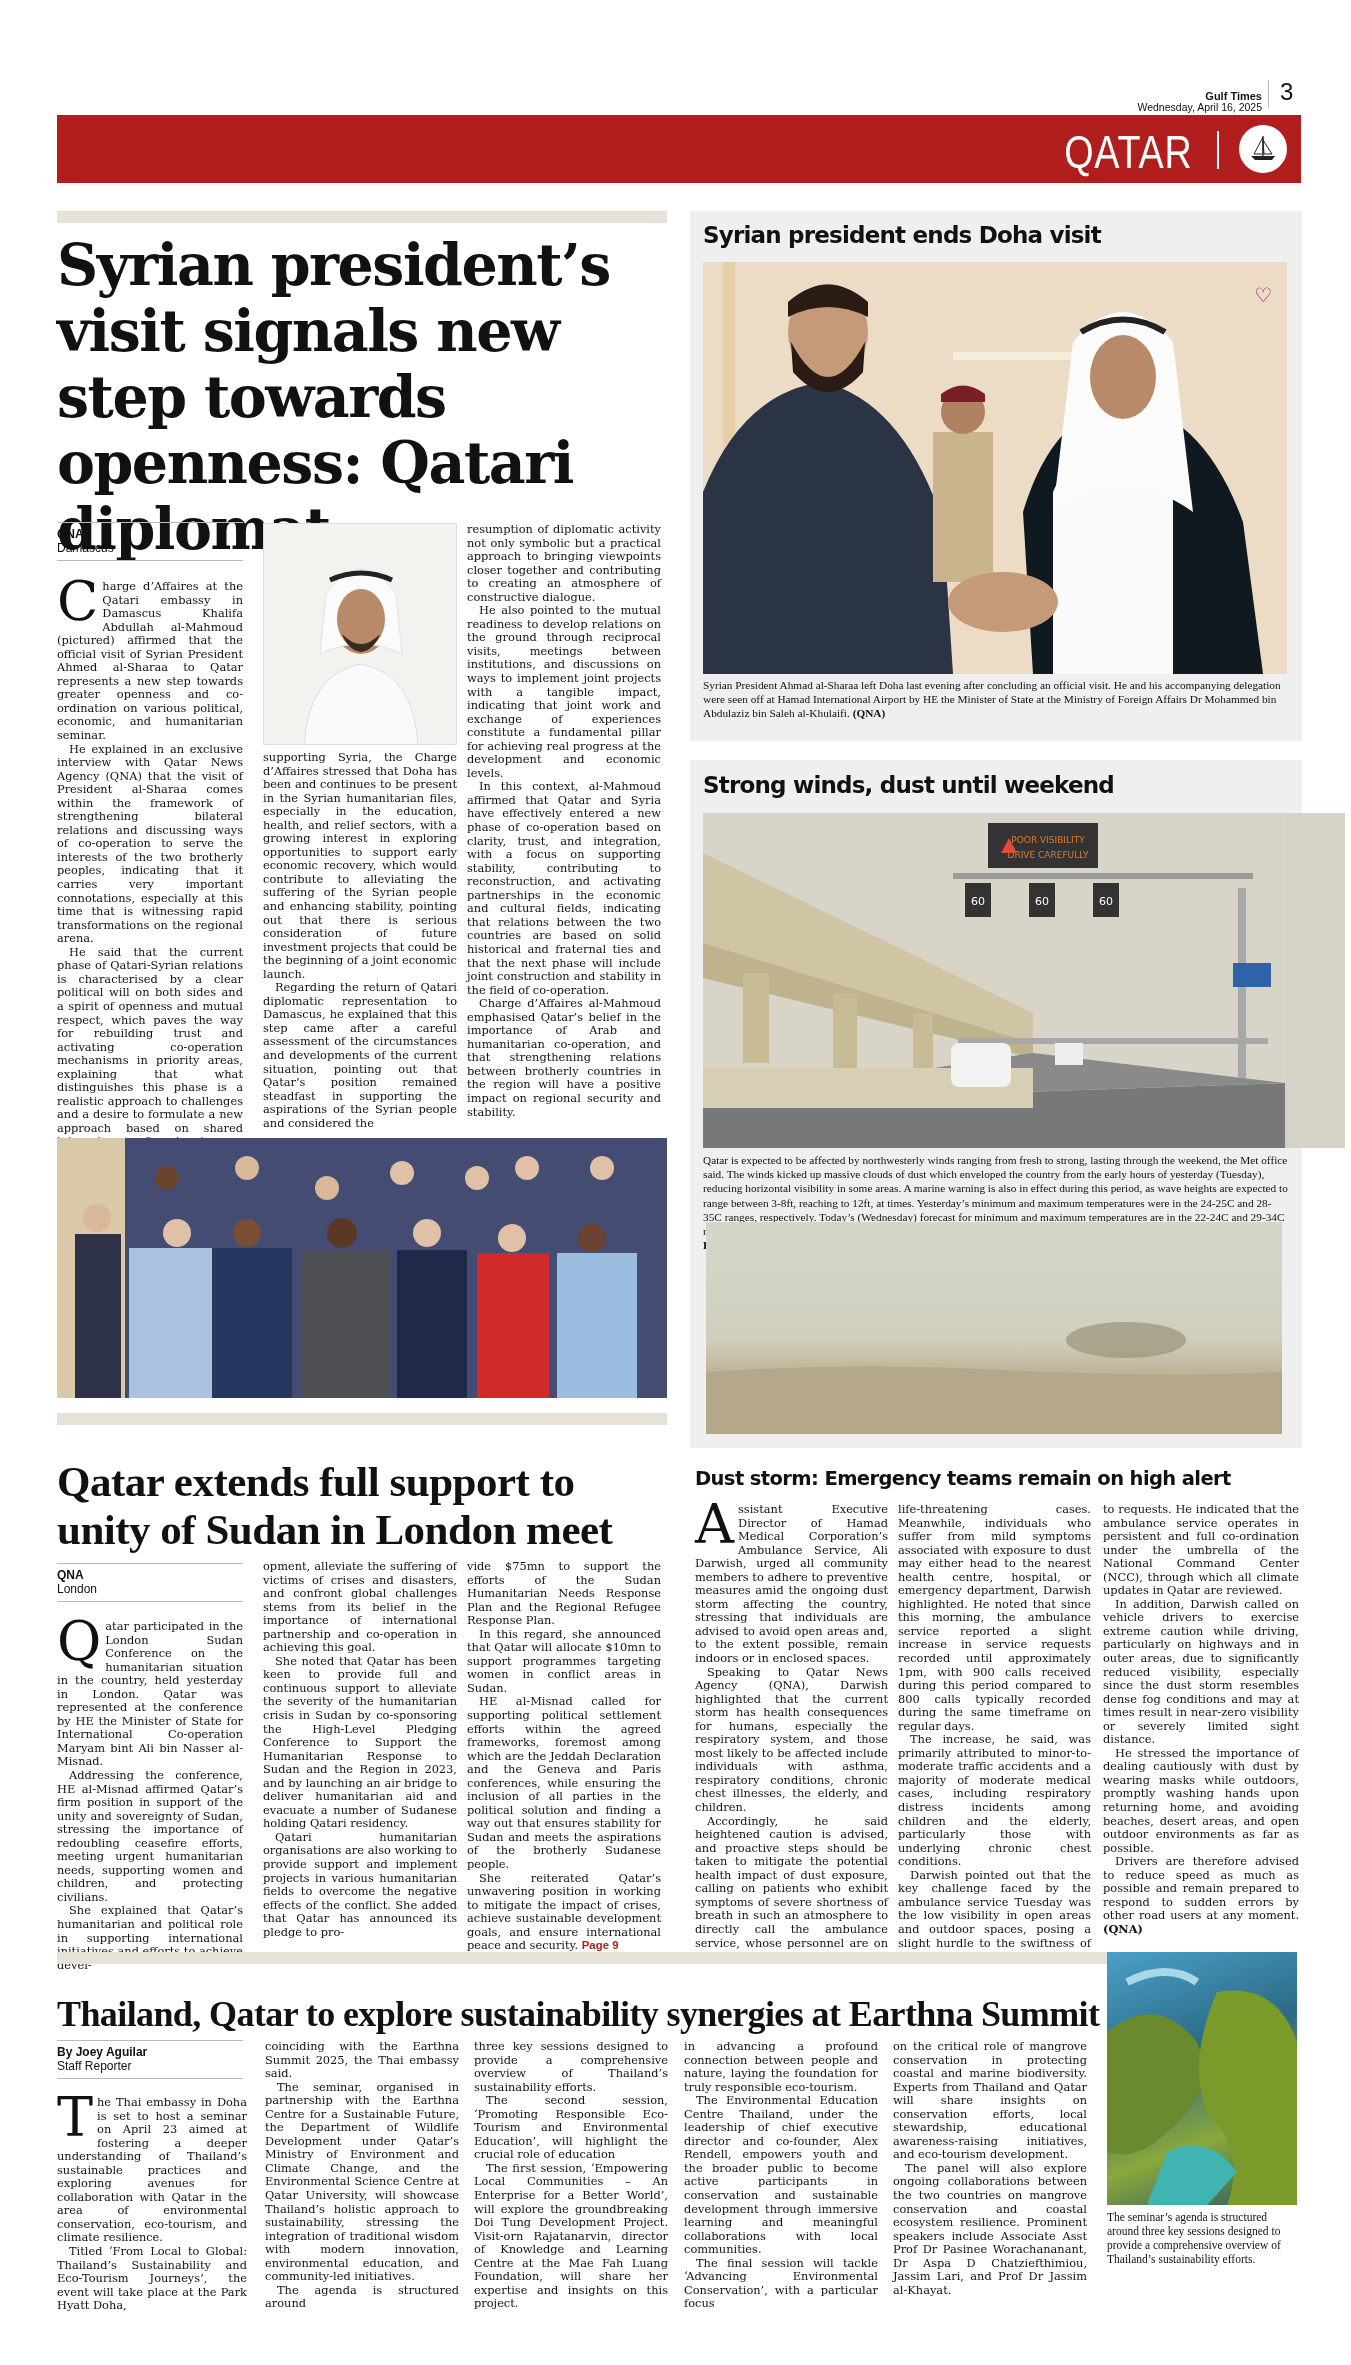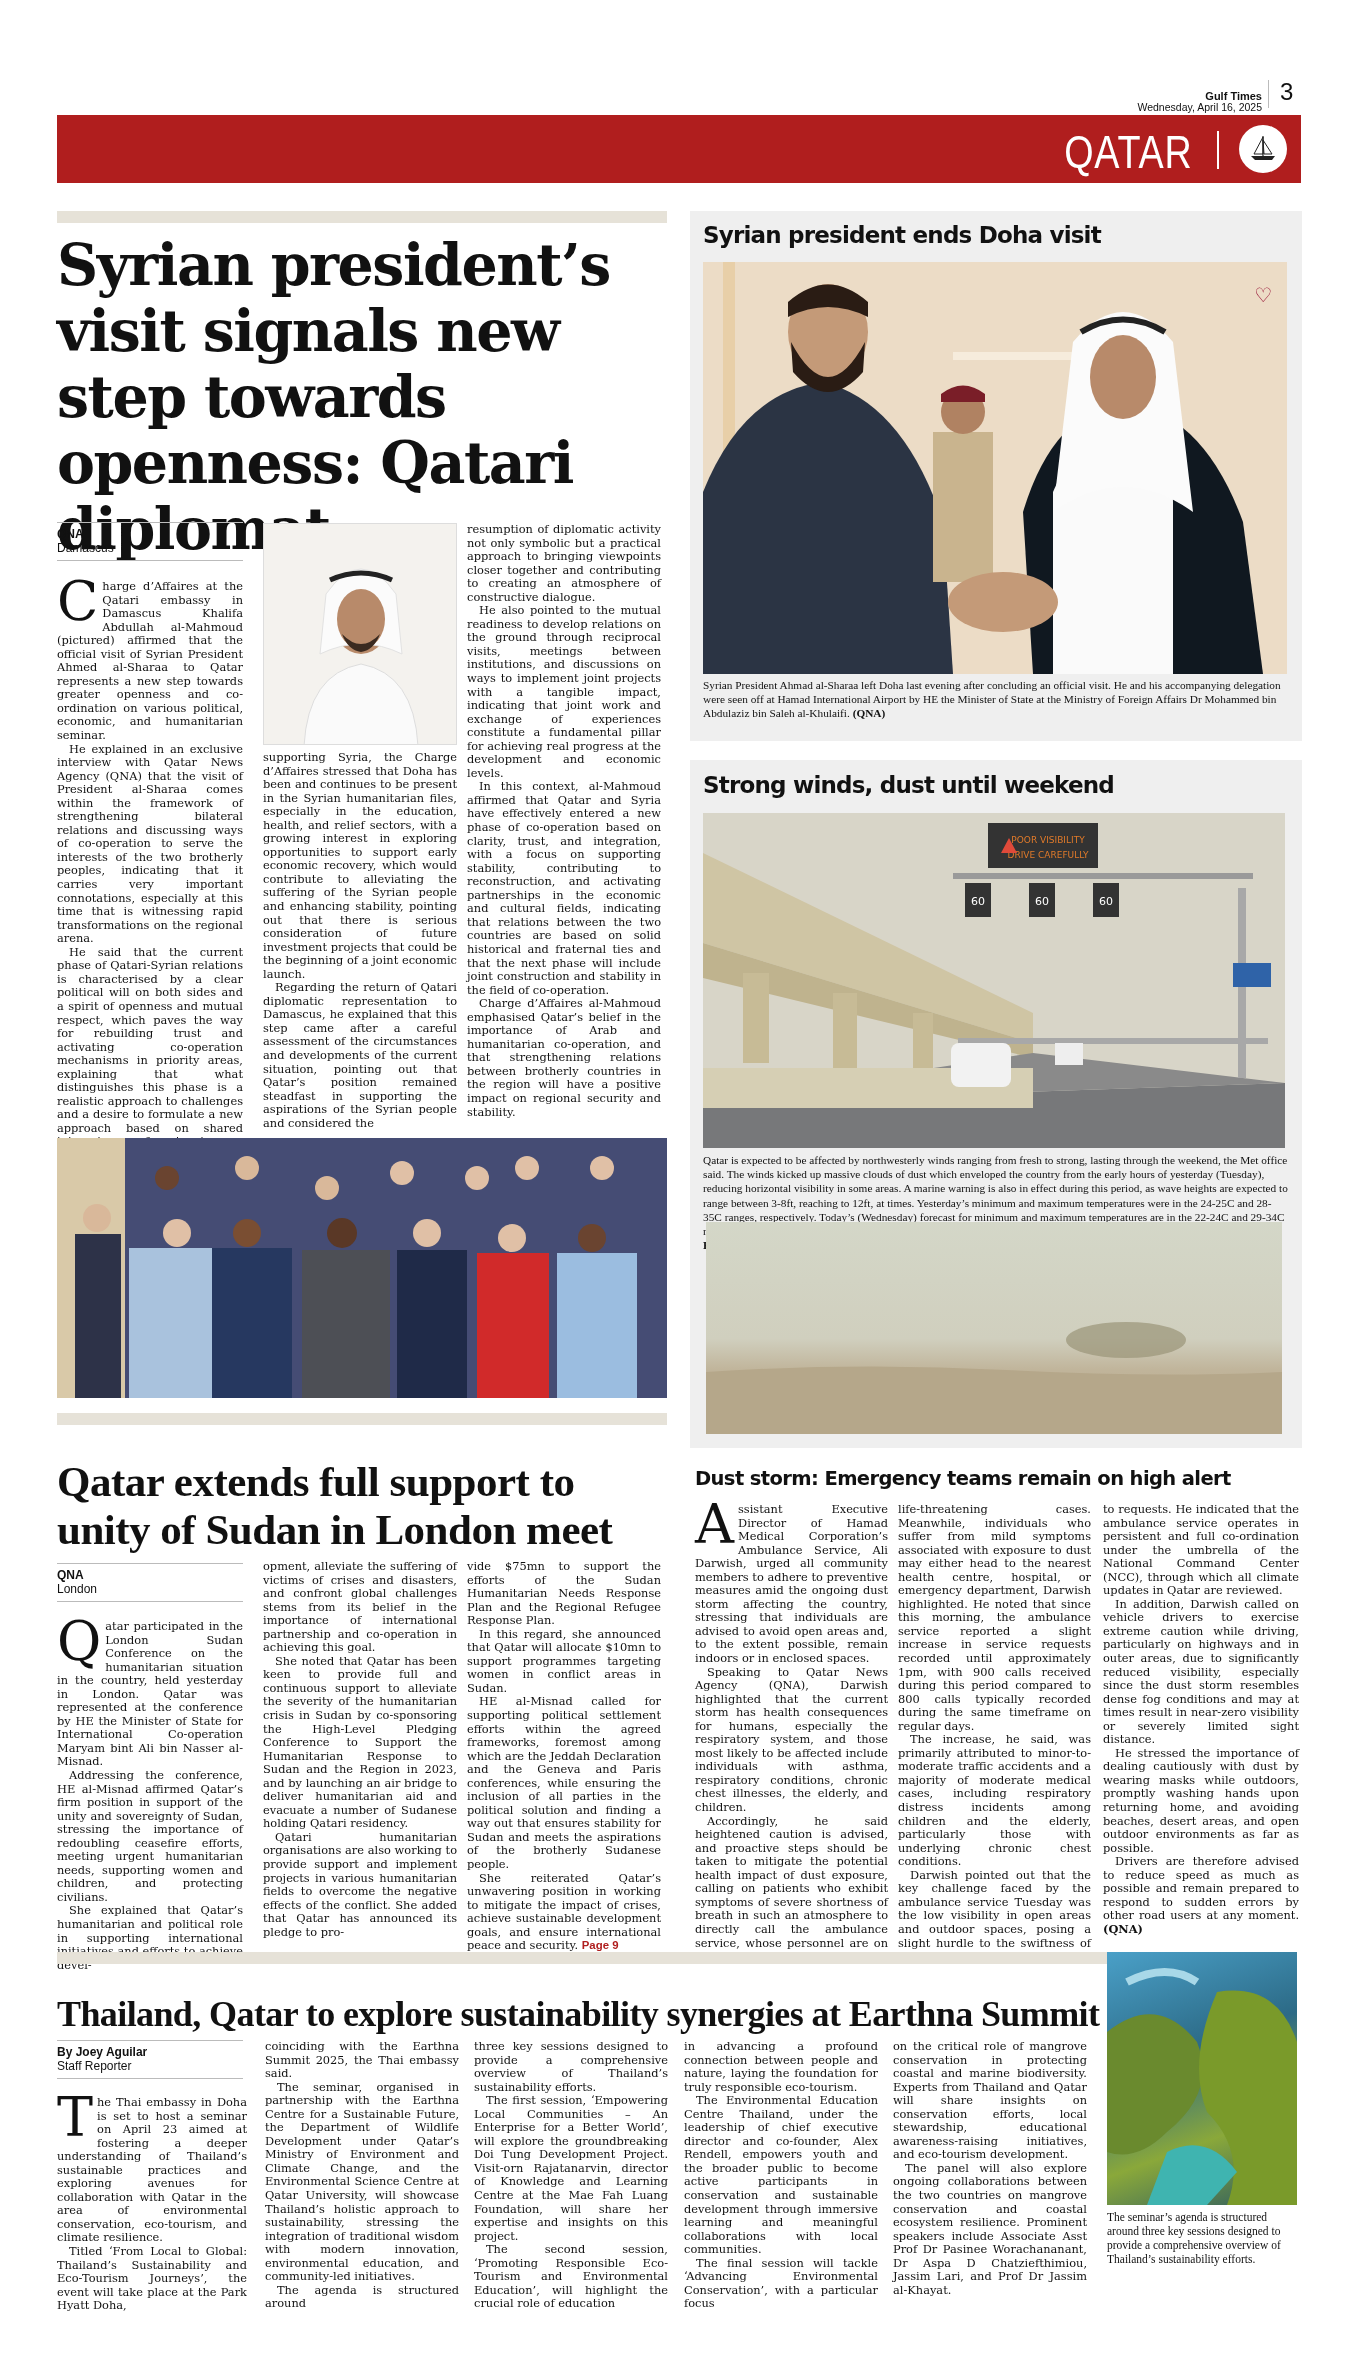--- a/index.html
+++ b/index.html
@@ -124,21 +124,21 @@
     <text x="560" y="40" font-size="20" fill="#9a1b3a" text-anchor="middle" font-family="DejaVu Sans, sans-serif">♡</text>
   </svg>
 </div>
 <div class="caption-sans" style="left:703px; top:678px; width:585px;">
   <span>Syrian President Ahmad al-Sharaa left Doha last evening after concluding an official visit. He and his accompanying delegation were seen off at Hamad International Airport by HE the Minister of State at the Ministry of Foreign Affairs Dr Mohammed bin Abdulaziz bin Saleh al-Khulaifi.</span>
   <span class="credit">(QNA)</span>
 </div>
 
 <div class="gray-box" style="left:690px; top:760px; width:612px; height:688px;"></div>
 <div class="box-head" style="left:703px; top:772px;">Strong winds, dust until weekend</div>
-<div class="photo" style="left:703px; top:813px; width:582px; height:335px; background:#d6d2c6;">
+<div class="photo" style="left:703px; top:813px; width:642px; height:335px; background:#d6d2c6;">
   <svg width="582" height="335" viewBox="0 0 582 335">
     <rect width="582" height="335" fill="#d8d5c8"></rect>
     <path d="M0 40 L330 200 L330 230 L0 130 Z" fill="#cfc5a4"></path>
     <path d="M0 130 L330 230 L330 245 L0 165 Z" fill="#bfb38e"></path>
     <rect x="40" y="160" width="26" height="90" fill="#c7bb96"></rect>
     <rect x="130" y="180" width="24" height="80" fill="#c7bb96"></rect>
     <rect x="210" y="200" width="20" height="60" fill="#c7bb96"></rect>
     <path d="M0 335 L0 290 L582 270 L582 335 Z" fill="#77787a"></path>
     <path d="M0 290 L330 240 L582 270 Z" fill="#8a8a8a"></path>
     <rect x="0" y="255" width="330" height="40" fill="#d6cfb4"></rect>
@@ -254,22 +254,22 @@
   <p class="first"><span class="dropcap">T</span><span>he Thai embassy in Doha is set to host a seminar on April 23 aimed at fostering a deeper understanding of Thailand’s sustainable practices and exploring avenues for collaboration with Qatar in the area of environmental conservation, eco-tourism, and climate resilience.</span></p>
   <p>Titled ‘From Local to Global: Thailand’s Sustainability and Eco-Tourism Journeys’, the event will take place at the Park Hyatt Doha,</p>
 </div>
 <div class="col" style="left:265px; top:2040px; width:194px;">
   <p class="first">coinciding with the Earthna Summit 2025, the Thai embassy said.</p>
   <p>The seminar, organised in partnership with the Earthna Centre for a Sustainable Future, the Department of Wildlife Development under Qatar’s Ministry of Environment and Climate Change, and the Environmental Science Centre at Qatar University, will showcase Thailand’s holistic approach to sustainability, stressing the integration of traditional wisdom with modern innovation, environmental education, and community-led initiatives.</p>
   <p>The agenda is structured around</p>
 </div>
 <div class="col" style="left:474px; top:2040px; width:194px;">
   <p class="first">three key sessions designed to provide a comprehensive overview of Thailand’s sustainability efforts.</p>
+  <p>The second session, ‘Promoting Responsible Eco-Tourism and Environmental Education’, will highlight the crucial role of education</p>
   <p>The first session, ‘Empowering Local Communities – An Enterprise for a Better World’, will explore the groundbreaking Doi Tung Development Project. Visit-orn Rajatanarvin, director of Knowledge and Learning Centre at the Mae Fah Luang Foundation, will share her expertise and insights on this project.</p>
-  <p>The second session, ‘Promoting Responsible Eco-Tourism and Environmental Education’, will highlight the crucial role of education</p>
 </div>
 <div class="col" style="left:684px; top:2040px; width:194px;">
   <p class="first">in advancing a profound connection between people and nature, laying the foundation for truly responsible eco-tourism.</p>
   <p>The Environmental Education Centre Thailand, under the leadership of chief executive director and co-founder, Alex Rendell, empowers youth and the broader public to become active participants in conservation and sustainable development through immersive learning and meaningful collaborations with local communities.</p>
   <p>The final session will tackle ‘Advancing Environmental Conservation’, with a particular focus</p>
 </div>
 <div class="col" style="left:893px; top:2040px; width:194px;">
   <p class="first">on the critical role of mangrove conservation in protecting coastal and marine biodiversity. Experts from Thailand and Qatar will share insights on conservation efforts, local stewardship, educational awareness-raising initiatives, and eco-tourism development.</p>
   <p>The panel will also explore ongoing collaborations between the two countries on mangrove conservation and coastal ecosystem resilience. Prominent speakers include Associate Asst Prof Dr Pasinee Worachananant, Dr Aspa D Chatziefthimiou, Jassim Lari, and Prof Dr Jassim al-Khayat.</p>
 </div>

